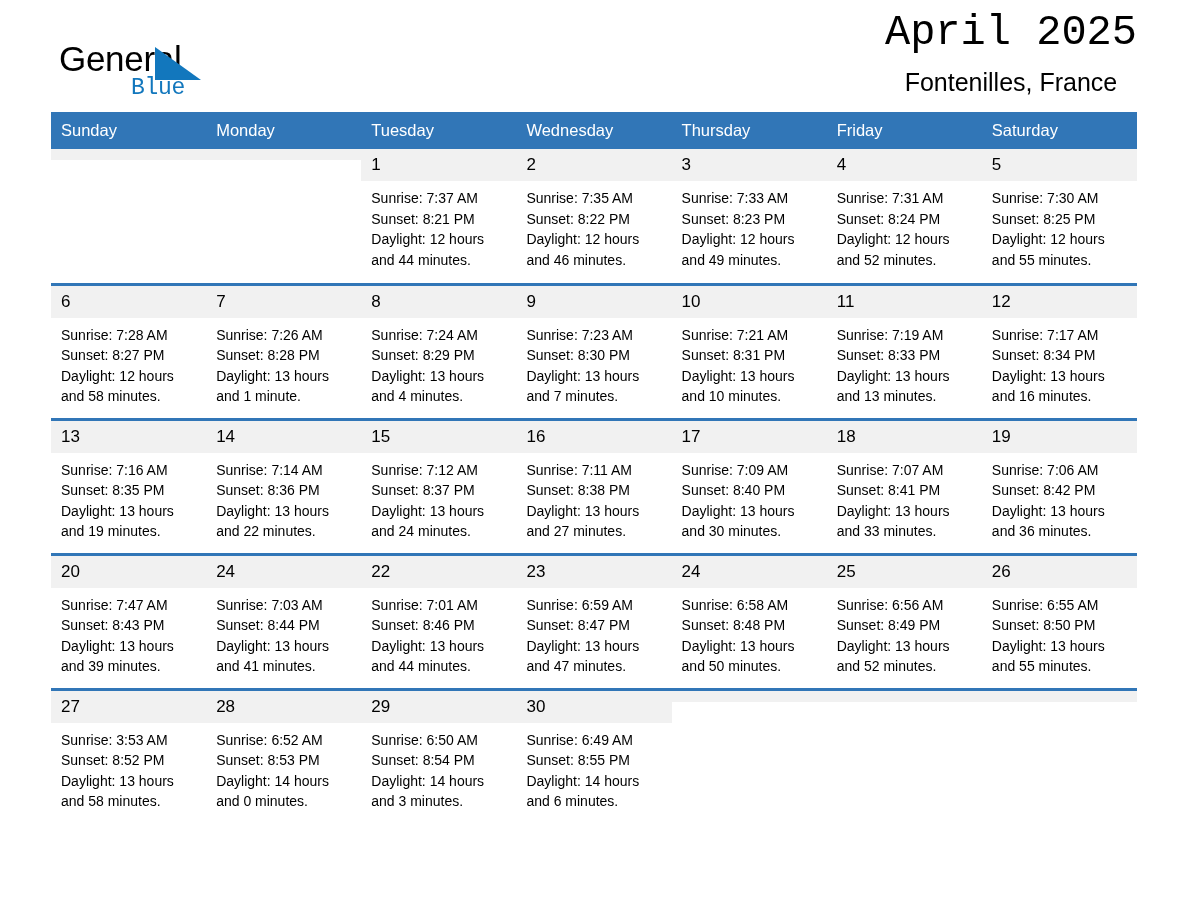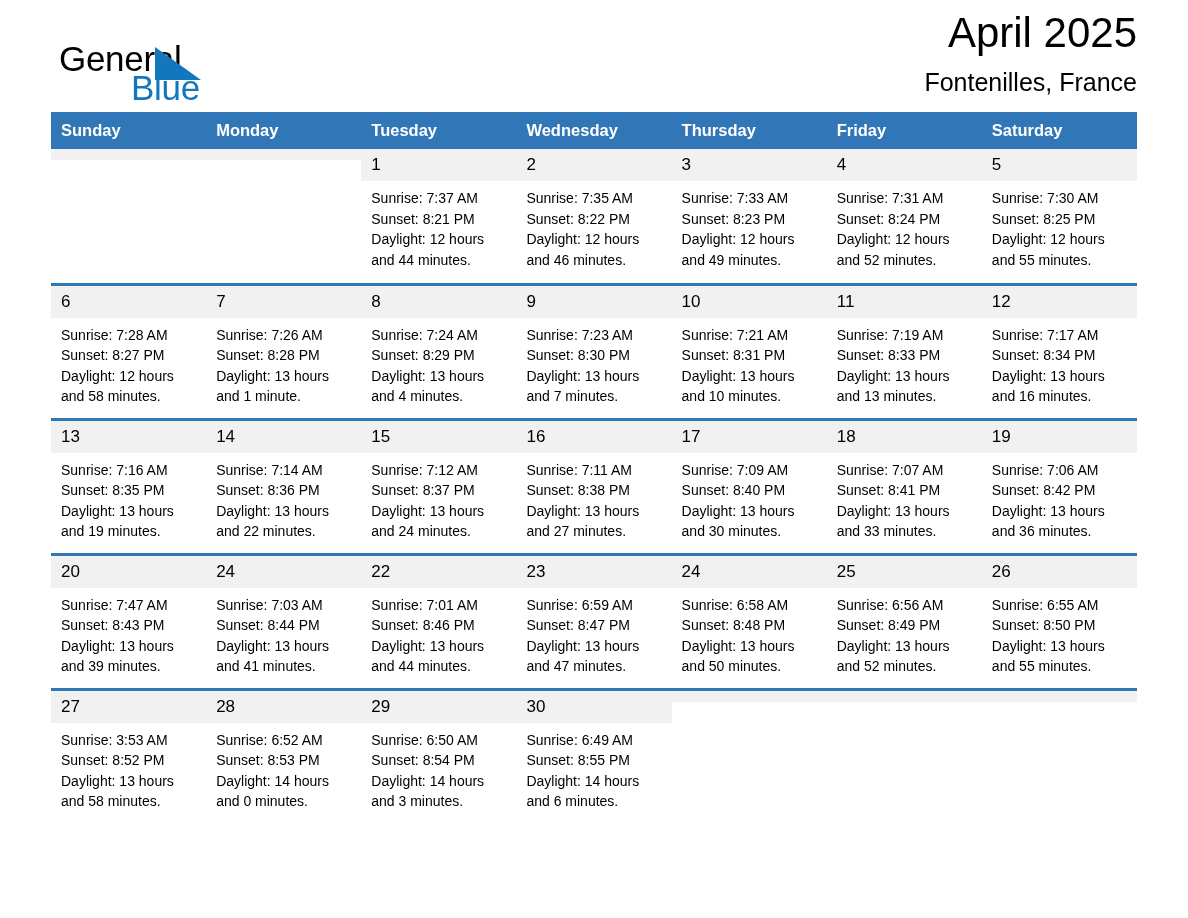--- a/index.html
+++ b/index.html
@@ -45,64 +45,65 @@
     font-size: 35px;
     line-height: 38px;
     letter-spacing: -0.3px;
     color: #000000;
     font-family: "Liberation Sans", sans-serif;
   }
   .brand-line2 {
     position: absolute;
     left: 80px;
     top: 29px;
-    font-size: 35px;
+    font-size: 23px;
     line-height: 38px;
     letter-spacing: -0.3px;
     color: #1277bd;
-    font-family: Liberation Sans, sans-serif;
+    font-family: Liberation Mono, monospace;
   }
   .brand-triangle {
     position: absolute;
     left: 104px;
     top: 7px;
     width: 46px;
     height: 33px;
   }
 
   .title-block {
     margin-top: 8px;
     text-align: right;
   }
   .cal-title {
     font-size: 42px;
     line-height: 50px;
     font-weight: normal;
     color: #000000;
     letter-spacing: 0px;
+    font-family: Liberation Mono, monospace;
   }
   .cal-subtitle {
     font-size: 25px;
     line-height: 32px;
     margin-top: 8px;
     color: #000000;
     text-align: center;
   }
 
   
   .calendar {
     width: 1086px;
     border-collapse: collapse;
     table-layout: fixed;
   }
 
   .dow-row th {
     background: #3176b7;
     color: #ffffff;
-    font-weight: bold;
+    font-weight: normal;
     font-size: 16.5px;
     line-height: 20px;
     text-align: left;
     padding: 8px 0 9px 10px;
     border: none;
     vertical-align: middle;
   }
 
   .week-row td {
     vertical-align: top;

